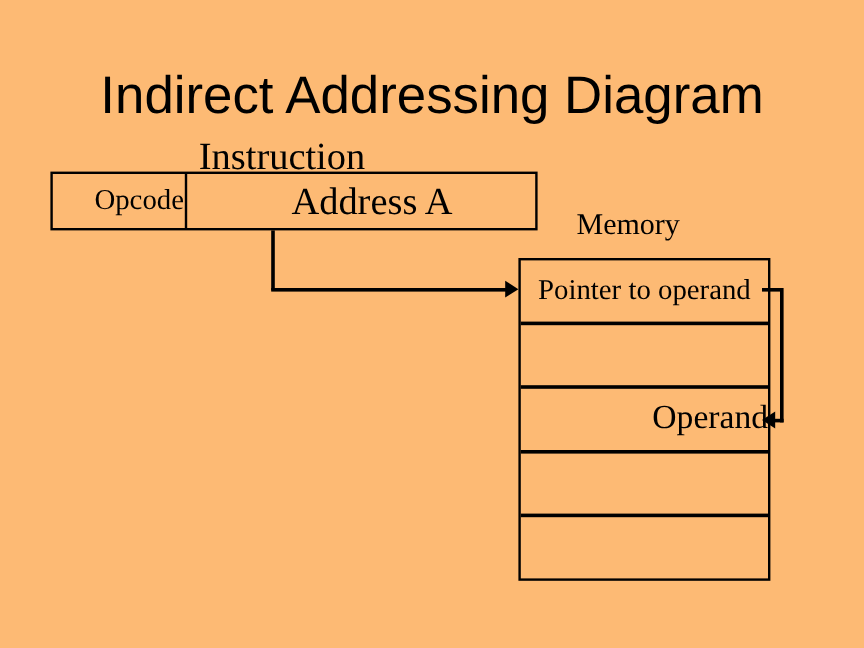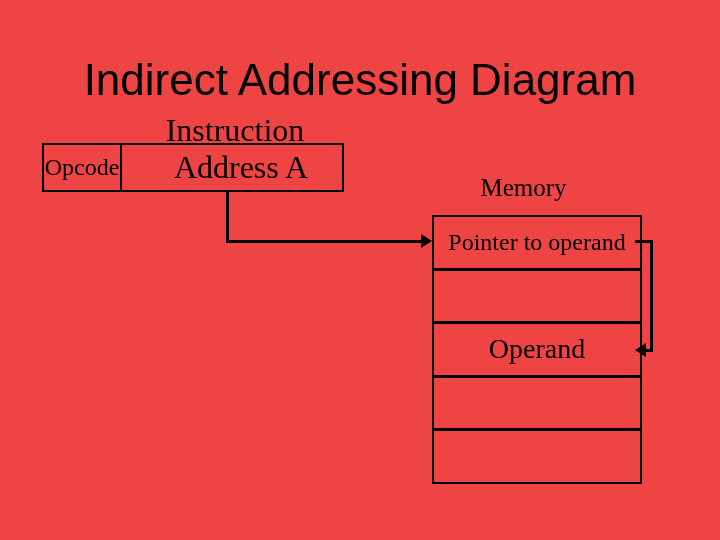--- a/index.html
+++ b/index.html
@@ -1,20 +1,20 @@
 <!DOCTYPE html>
 <html><head>
 <meta charset="utf-8">
 <style>
   html, body { margin: 0; padding: 0; background: #ffffff; }
   .slide {
     position: relative;
     width: 720px;
     height: 540px;
-    background: #ef4444;
+    background: #fdba74;
     overflow: hidden;
     font-family: "Liberation Serif", "DejaVu Serif", serif;
     color: #000000;
   }
 
   
   .slide-title {
     position: absolute;
     left: 0; top: 55px;
     width: 720px;
@@ -36,24 +36,25 @@
   }
   .memory-caption {
     left: 420px; top: 174px; width: 207px;
     text-align: center; font-size: 25px;
   }
 
   
   .instruction-box {
     position: absolute;
     left: 42px; top: 143px;
-    width: 302px; height: 49px;
+    width: 406px; height: 49px;
     border: 2px solid #000000;
     box-sizing: border-box;
     display: flex;
+    padding-left: 34px;
   }
   .opcode-cell {
     width: 78px;
     border-right: 2px solid #000000;
     box-sizing: border-box;
     display: flex; align-items: center; justify-content: center;
     font-size: 24px;
   }
   .address-cell {
     flex: 1;
@@ -71,21 +72,21 @@
     box-sizing: border-box;
     display: flex; flex-direction: column;
   }
   .mem-row {
     flex: 1;
     box-sizing: border-box;
     display: flex; align-items: center; justify-content: center;
     font-size: 24px;
     white-space: nowrap;
   }
-  .mem-row + .mem-row { border-top: 3px solid #000000; }
+  .mem-row + .mem-row { border-top: 3px solid #000000; justify-content: flex-end; }
   .mem-row.operand-row { font-size: 28px; }
 
   
   .arrow-layer { position: absolute; left: 0; top: 0; width: 0; height: 0; overflow: visible; }
   .seg { position: absolute; background: #000000; }
   .head { position: absolute; width: 0; height: 0; }
   .head-right {
     left: 421px; top: 234px;
     border-top: 7px solid transparent;
     border-bottom: 7px solid transparent;

